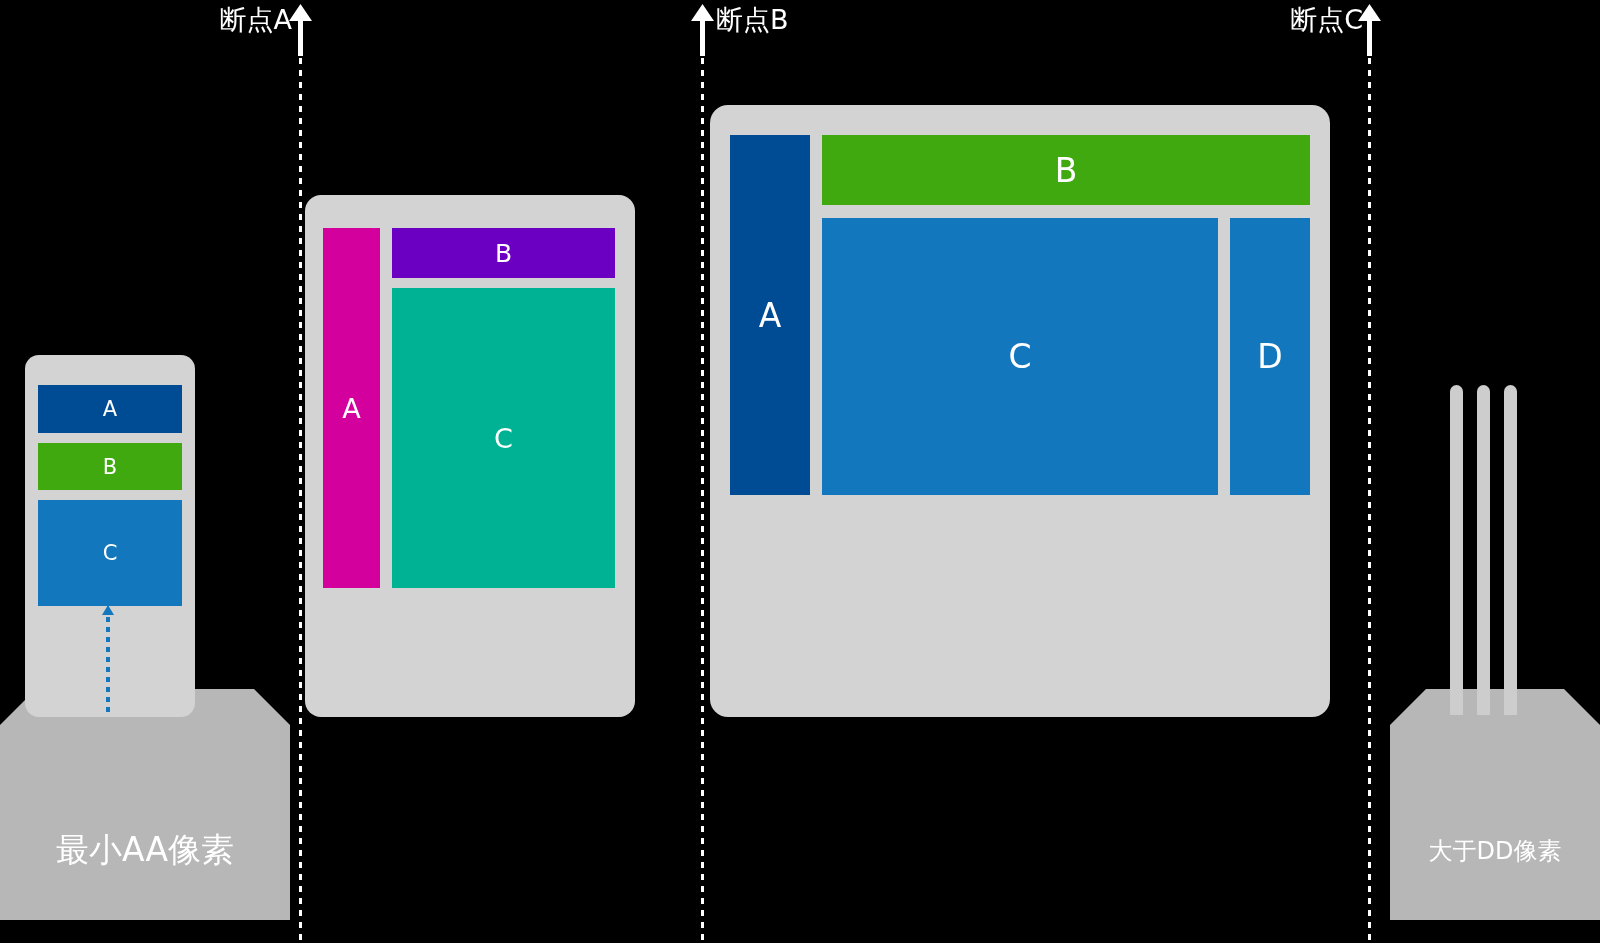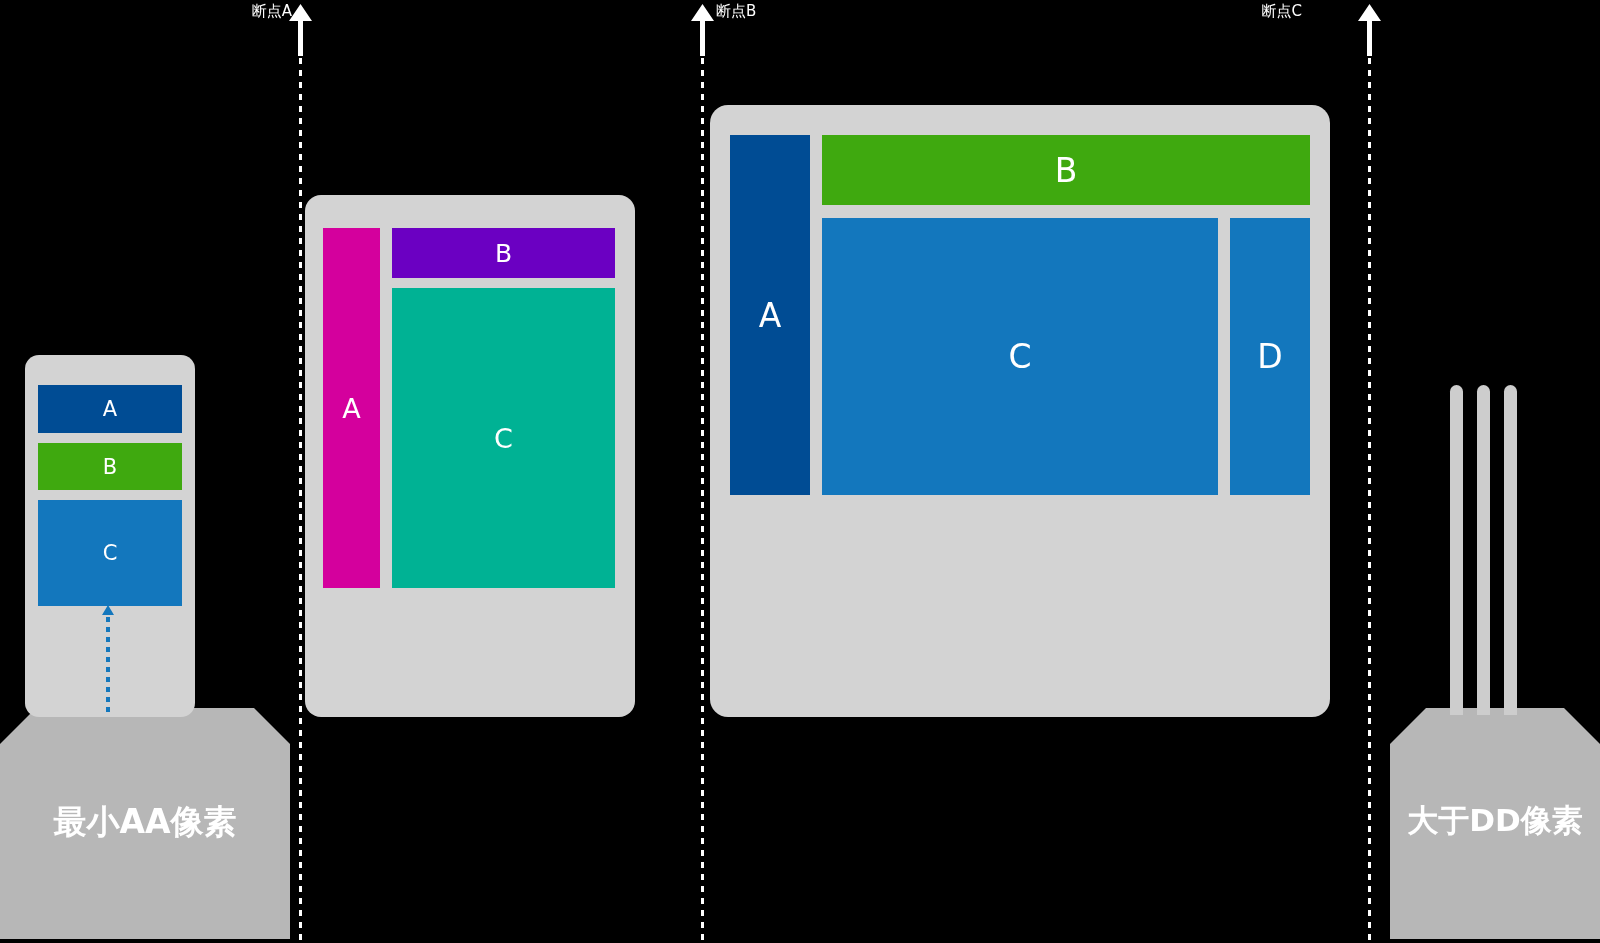--- a/index.html
+++ b/index.html
@@ -3,33 +3,33 @@
 <meta charset="utf-8">
 <style>
   * { margin:0; padding:0; box-sizing:border-box; }
   html,body { background:#000; }
   body { font-family:"DejaVu Sans","Liberation Sans",sans-serif; }
 
   .canvas { position:relative; width:1600px; height:943px; background:#000; overflow:hidden; }
 
   
   .bp { position:absolute; top:0; bottom:0; z-index:5; }
-  .bp-label { position:absolute; top:2px; color:#fff; font-size:15px; white-space:nowrap; }
+  .bp-label { position:absolute; top:2px; color:#fff; font-size:27px; white-space:nowrap; }
   .bp-arrow { position:absolute; top:4px; }
   .bp-line {
     position:absolute; top:58px; bottom:0; width:3px;
     background-image:repeating-linear-gradient(to bottom,#fff 0px,#fff 6px,transparent 6px,transparent 12px);
   }
   .bp-a .bp-label { left:170px; width:122px; text-align:right; }
   .bp-a .bp-arrow { left:289px; }
   .bp-a .bp-line  { left:299px; }
   .bp-b .bp-label { left:716px; }
   .bp-b .bp-arrow { left:691px; }
   .bp-b .bp-line  { left:701px; }
-  .bp-c .bp-label { left:1175px; width:127px; text-align:right; }
+  .bp-c .bp-label { left:1236px; width:127px; text-align:right; }
   .bp-c .bp-arrow { left:1358px; }
   .bp-c .bp-line  { left:1368px; }
 
   
   .device { position:absolute; background:#d3d3d3; z-index:10; }
   .blk { position:absolute; display:flex; align-items:center; justify-content:center; color:#fff; }
 
   .device-small { left:25px; top:355px; width:170px; height:362px; border-radius:14px; }
   .s-a { left:13px; top:30px;  width:144px; height:48px;  font-size:21px; }
   .s-b { left:13px; top:88px;  width:144px; height:47px;  font-size:21px; }
@@ -50,29 +50,29 @@
   .l-b { left:112px; top:30px;  width:488px; height:70px;  font-size:33px; }
   .l-c { left:112px; top:113px; width:396px; height:277px; font-size:33px; }
   .l-d { left:520px; top:113px; width:80px;  height:277px; font-size:33px; }
 
   
   .bars { position:absolute; left:1450px; top:385px; width:70px; height:330px; z-index:10; }
   .bar { position:absolute; top:0; width:13px; height:330px; background:#cdcdcd; border-radius:7px 7px 0 0; }
   .bar:nth-child(1){ left:0; } .bar:nth-child(2){ left:27px; } .bar:nth-child(3){ left:54px; }
 
   
-  .banner { position:absolute; top:708px; height:231px; background:#b7b7b7; z-index:8;
+  .banner { position:absolute; top:689px; height:231px; background:#b7b7b7; z-index:8;
     clip-path:polygon(36px 0, calc(100% - 36px) 0, 100% 36px, 100% 100%, 0 100%, 0 36px);
-    display:flex; justify-content:center; align-items:flex-start;font-weight:bold; }
+    display:flex; justify-content:center; align-items:center; }
   .banner-label { color:#fff; font-size:33px; margin-top:92px; white-space:nowrap; }
   .banner-1 { left:0;      width:290px; }
   .banner-2 { left:318px;  width:382px; }
   .banner-3 { left:705px;  width:585px; }
   .banner-4 { left:1390px; width:210px; }
-  .banner-4 .banner-label { font-size:31px; }
+  .banner-4 .banner-label { font-size:24px; }
 </style>
 </head>
 <body>
 
 <div class="canvas">
 
   <div class="bp bp-a">
     <div class="bp-label">断点A</div>
     <svg class="bp-arrow" width="23" height="52" viewBox="0 0 23 52">
         <path d="M11.5 0 L23 17 H14 V52 H9 V17 H0 Z" fill="#ffffff"></path>

